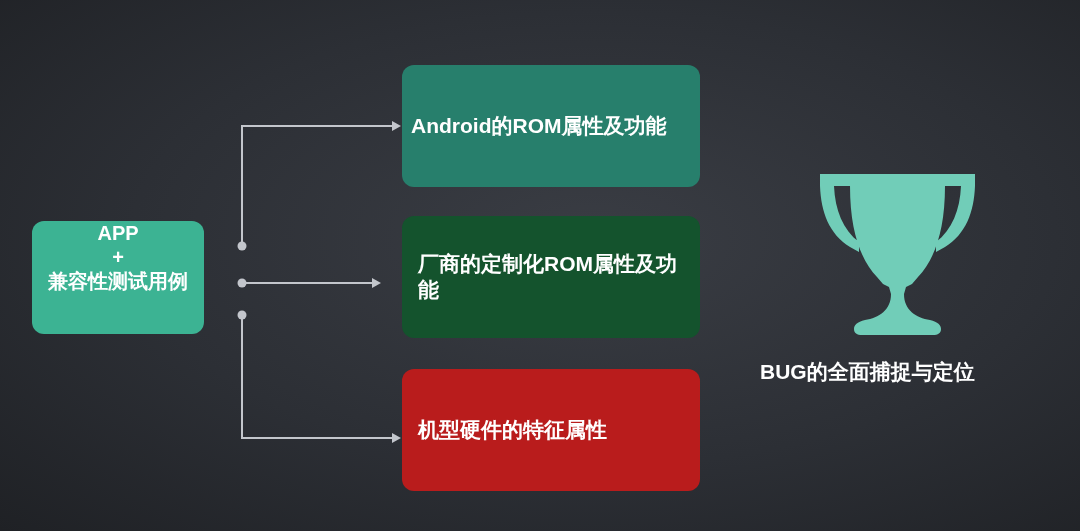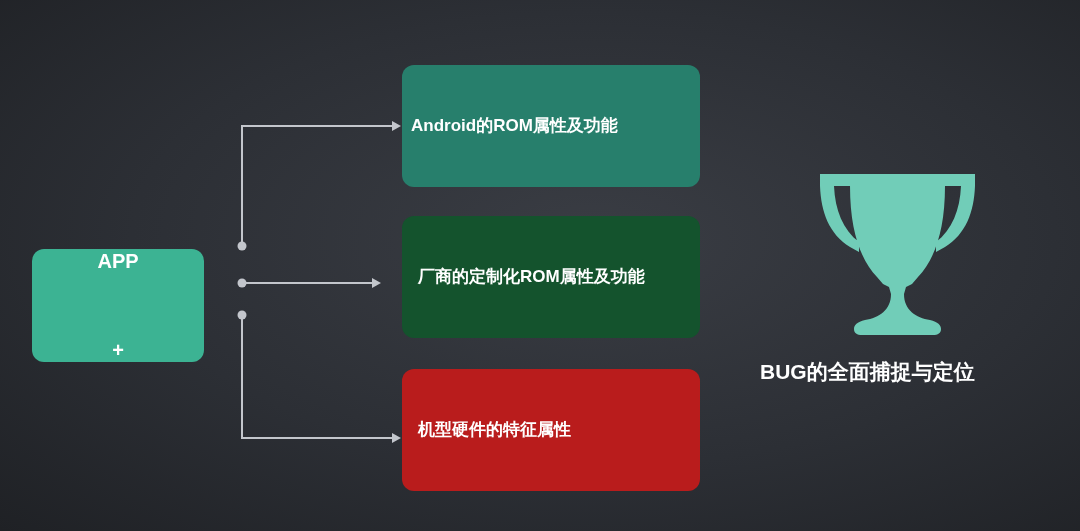--- a/index.html
+++ b/index.html
@@ -9,44 +9,45 @@
       font-family: "Liberation Sans", "DejaVu Sans", sans-serif;
       position: relative;
     }
     .box {
       position: absolute; border-radius: 12px; color: #ffffff;
       font-weight: bold; box-sizing: border-box;
     }
     .src {
       left: 32px; top: 221px; width: 172px; height: 113px;
       background: #3cb393;
-      display: flex; flex-direction: column; align-items: center; justify-content: space-between;
-      font-size: 20px; line-height: 24px; text-align: center; margin-top: 28px;
+      display: flex; flex-direction: column; align-items: center; justify-content: flex-start;
+      font-size: 20px; line-height: 24px; text-align: center;
     }
     .tgt {
       left: 402px; width: 298px; height: 122px;
       display: flex; align-items: center; padding-left: 16px; padding-right: 16px;
-      font-size: 17px; line-height: 26px;
+      font-size: 21px; line-height: 26px;
     }
     .t1 { top: 65px; background: #277f6c; padding-left: 9px; }
     .t2 { top: 216px; background: #14532d; }
     .t3 { top: 369px; background: #b91c1c; }
     svg.conn { position: absolute; left: 0; top: 0; }
     .trophy { position: absolute; left: 820px; top: 172px; }
     .caption {
       position: absolute; left: 760px; top: 358px; width: 280px; text-align: left;
       color: #ffffff; font-weight: bold; font-size: 21px;
     }
   </style>
 </head>
 <body>
 
 <div class="box src">
   <div>APP</div>
   <div>+</div>
+  <div>兼容性测试用例</div>
 </div>
 
 <svg class="conn" width="1080" height="531" viewBox="0 0 1080 531">
   <g stroke="#c3c6cc" stroke-width="2" fill="none">
     <polyline points="242,246 242,126 392,126"></polyline>
     <line x1="242" y1="283" x2="372" y2="283"></line>
     <polyline points="242,315 242,438 392,438"></polyline>
   </g>
   <g fill="#c3c6cc">
     <circle cx="242" cy="246" r="4.5"></circle>

